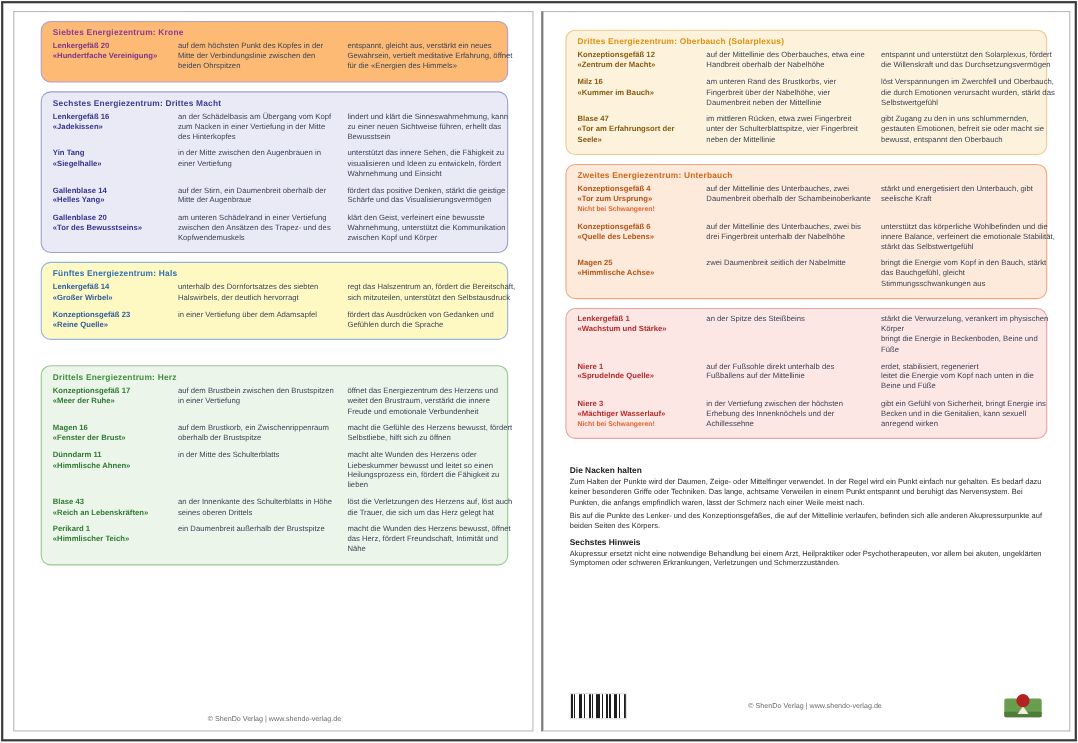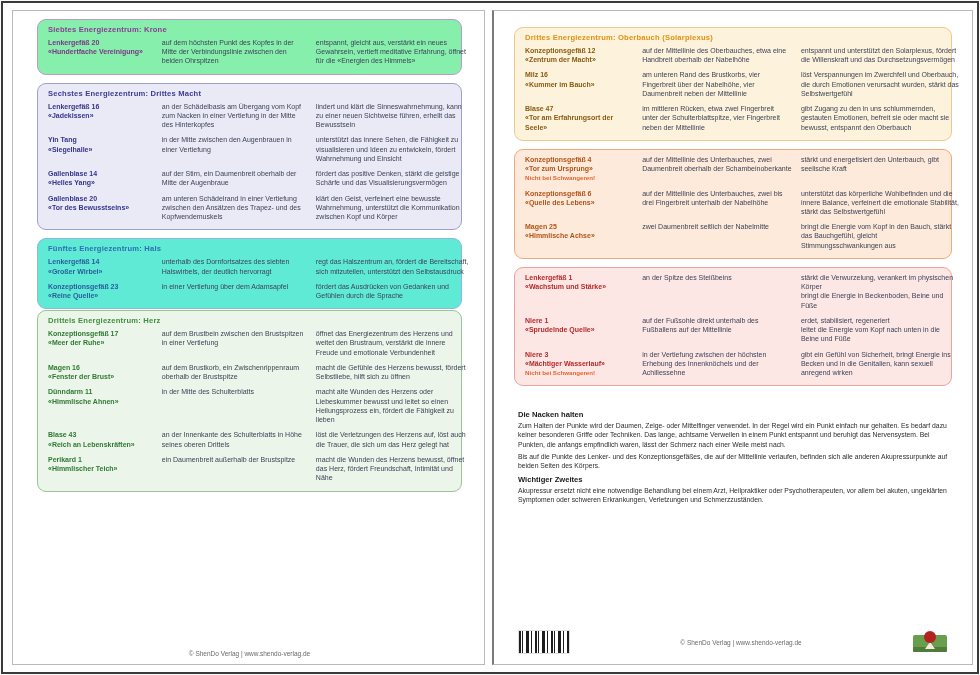--- a/index.html
+++ b/index.html
@@ -63,21 +63,21 @@
   .footer-copy{flex:1;text-align:center;font-size:6.5px;color:#6a6a6a;}
   .logo{width:36px;height:28px;position:relative;}
 </style>
 </head>
 <body>
 
 <div class="frame">
 
   <div class="page page-left">
     <div id="left-sections">
-        <div class="section" style="background: #86efac; border-color: rgb(183, 156, 199); margin-bottom: 8px;">
+        <div class="section" style="background: #fdba74; border-color: rgb(183, 156, 199); margin-bottom: 8px;">
           <div class="sec-title" style="color: rgb(141, 59, 150);">Siebtes Energiezentrum: Krone</div>
           <div class="row">
             <div class="pointcell" style="color: rgb(124, 53, 136); white-space: pre-line;">Lenkergefäß 20
 «Hundertfache Vereinigung»</div>
             <div class="cell">auf dem höchsten Punkt des Kopfes in der Mitte der Verbindungslinie zwischen den beiden Ohrspitzen</div>
             <div class="cell eff">entspannt, gleicht aus, verstärkt ein neues Gewahrsein, vertieft meditative Erfahrung, öffnet für die «Energien des Himmels»</div>
           </div>
         </div>
         <div class="section" style="background: rgb(234, 234, 246); border-color: rgb(158, 158, 207); margin-bottom: 8px;">
           <div class="sec-title" style="color: rgb(60, 60, 144);">Sechstes Energiezentrum: Drittes Macht</div>
@@ -99,21 +99,21 @@
             <div class="cell">auf der Stirn, ein Daumenbreit oberhalb der Mitte der Augenbraue</div>
             <div class="cell eff">fördert das positive Denken, stärkt die geistige Schärfe und das Visualisierungsvermögen</div>
           </div>
           <div class="row">
             <div class="pointcell" style="color: rgb(52, 52, 140); white-space: pre-line;">Gallenblase 20
 «Tor des Bewusstseins»</div>
             <div class="cell">am unteren Schädelrand in einer Vertiefung zwischen den Ansätzen des Trapez- und des Kopfwendemuskels</div>
             <div class="cell eff">klärt den Geist, verfeinert eine bewusste Wahrnehmung, unterstützt die Kommunikation zwischen Kopf und Körper</div>
           </div>
         </div>
-        <div class="section" style="background: #5eead4; border-color: rgb(147, 182, 221); margin-bottom: 1px;">
+        <div class="section" style="background: #fef9c3; border-color: rgb(147, 182, 221); margin-bottom: 23px;">
           <div class="sec-title" style="color: rgb(47, 111, 182);">Fünftes Energiezentrum: Hals</div>
           <div class="row">
             <div class="pointcell" style="color: rgb(44, 92, 158); white-space: pre-line;">Lenkergefäß 14
 «Großer Wirbel»</div>
             <div class="cell">unterhalb des Dornfortsatzes des siebten Halswirbels, der deutlich hervorragt</div>
             <div class="cell eff">regt das Halszentrum an, fördert die Bereitschaft, sich mitzuteilen, unterstützt den Selbstausdruck</div>
           </div>
           <div class="row">
             <div class="pointcell" style="color: rgb(44, 92, 158); white-space: pre-line;">Konzeptionsgefäß 23
 «Reine Quelle»</div>
@@ -175,20 +175,21 @@
             <div class="cell eff">löst Verspannungen im Zwerchfell und Oberbauch, die durch Emotionen verursacht wurden, stärkt das Selbstwertgefühl</div>
           </div>
           <div class="row">
             <div class="pointcell" style="color: rgb(138, 90, 18); white-space: pre-line;">Blase 47
 «Tor am Erfahrungsort der Seele»</div>
             <div class="cell">im mittleren Rücken, etwa zwei Fingerbreit unter der Schulterblattspitze, vier Fingerbreit neben der Mittellinie</div>
             <div class="cell eff">gibt Zugang zu den in uns schlummernden, gestauten Emotionen, befreit sie oder macht sie bewusst, entspannt den Oberbauch</div>
           </div>
         </div>
         <div class="section" style="background: rgb(253, 234, 218); border-color: rgb(239, 169, 124); margin-bottom: 8px;">
+          <div class="sec-title" style="color: rgb(210, 103, 28);">Zweites Energiezentrum: Unterbauch</div>
           <div class="row">
             <div class="pointcell" style="color: rgb(179, 84, 23); white-space: pre-line;">Konzeptionsgefäß 4
 «Tor zum Ursprung»<span class="pt-warning">Nicht bei Schwangeren!</span></div>
             <div class="cell">auf der Mittellinie des Unterbauches, zwei Daumenbreit oberhalb der Schambeinoberkante</div>
             <div class="cell eff">stärkt und energetisiert den Unterbauch, gibt seelische Kraft</div>
           </div>
           <div class="row">
             <div class="pointcell" style="color: rgb(179, 84, 23); white-space: pre-line;">Konzeptionsgefäß 6
 «Quelle des Lebens»</div>
             <div class="cell">auf der Mittellinie des Unterbauches, zwei bis drei Fingerbreit unterhalb der Nabelhöhe</div>
@@ -222,21 +223,21 @@
             <div class="cell">in der Vertiefung zwischen der höchsten Erhebung des Innenknöchels und der Achillessehne</div>
             <div class="cell eff">gibt ein Gefühl von Sicherheit, bringt Energie ins Becken und in die Genitalien, kann sexuell anregend wirken</div>
           </div>
         </div>
       </div>
 
     <div class="notes">
       <div class="note-h">Die Nacken halten</div>
       <p class="note-p">Zum Halten der Punkte wird der Daumen, Zeige- oder Mittelfinger verwendet. In der Regel wird ein Punkt einfach nur gehalten. Es bedarf dazu keiner besonderen Griffe oder Techniken. Das lange, achtsame Verweilen in einem Punkt entspannt und beruhigt das Nervensystem. Bei Punkten, die anfangs empfindlich waren, lässt der Schmerz nach einer Weile meist nach.</p>
       <p class="note-p">Bis auf die Punkte des Lenker- und des Konzeptionsgefäßes, die auf der Mittellinie verlaufen, befinden sich alle anderen Akupressurpunkte auf beiden Seiten des Körpers.</p>
-      <div class="note-h">Wichtiger Zweites</div>
+      <div class="note-h">Sechstes Hinweis</div>
       <p class="note-p">Akupressur ersetzt nicht eine notwendige Behandlung bei einem Arzt, Heilpraktiker oder Psychotherapeuten, vor allem bei akuten, ungeklärten Symptomen oder schweren Erkrankungen, Verletzungen und Schmerzzuständen.</p>
     </div>
 
     <div class="footer-bar">
       <div class="barcode"></div>
       <div class="footer-copy">© ShenDo Verlag | www.shendo-verlag.de</div>
       <div class="logo">
         <svg width="36" height="28" viewBox="0 0 36 28">
           <rect x="1" y="7" width="34" height="17" rx="2" fill="#6a9e4f"></rect>
           <rect x="1" y="19" width="34" height="5" rx="1" fill="#4e7d39"></rect>

